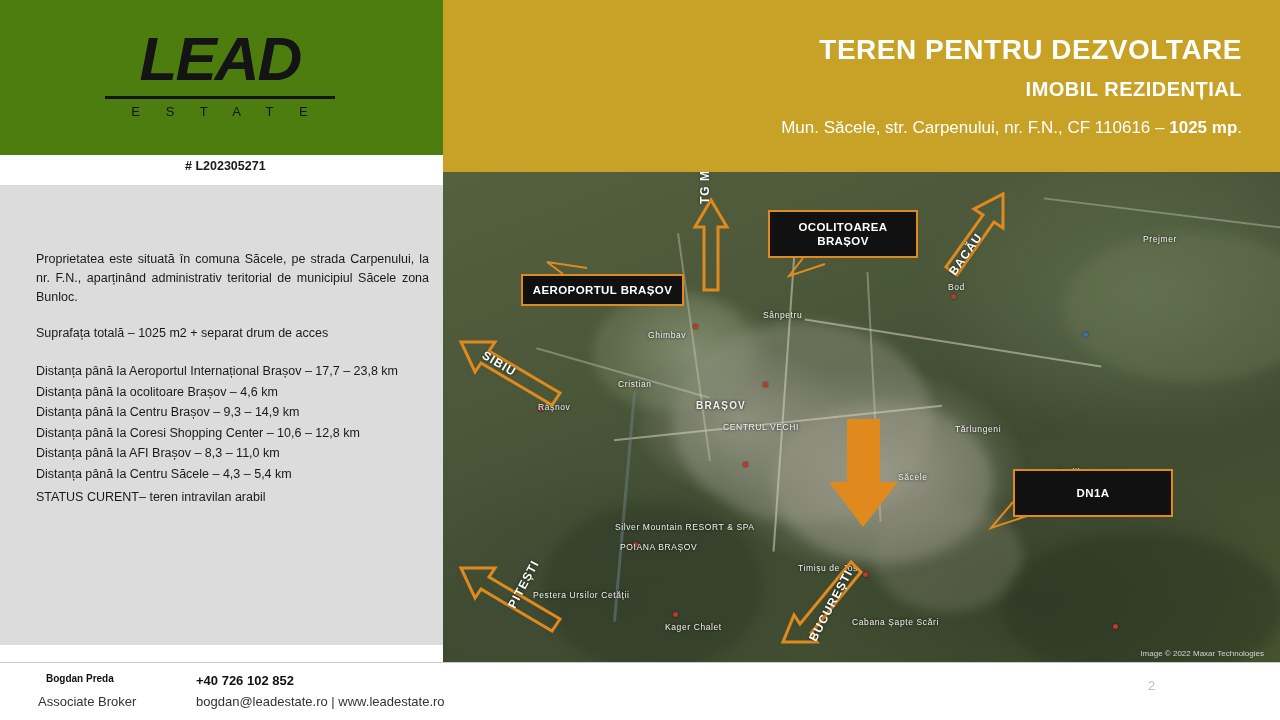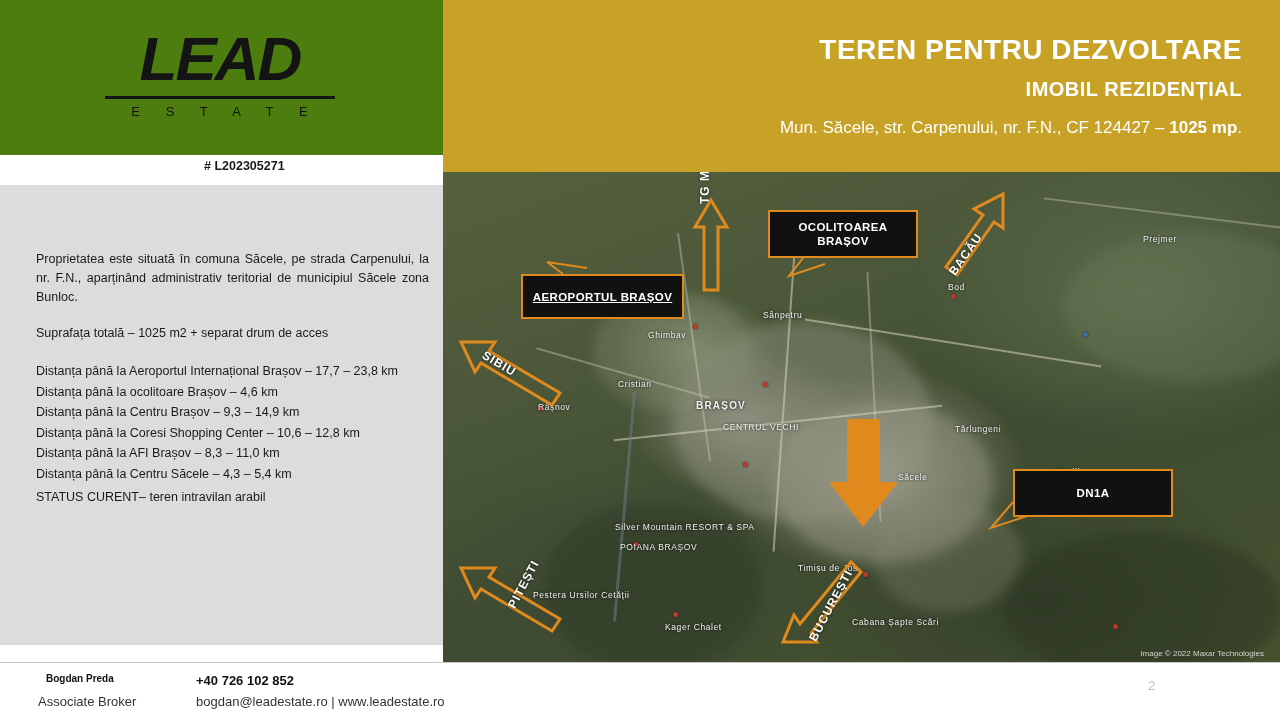--- a/index.html
+++ b/index.html
@@ -58,21 +58,21 @@
   }
   .header-gold .h3 b{font-weight:bold;}
 
   
   .ref-strip{
     position:absolute;left:0;top:155px;width:443px;height:30px;
     background:#ffffff;
   }
   .ref-code{
     position:absolute;left:185px;top:159px;
-    font-size:12.5px;font-weight:bold;color:#1a1a1a;margin-left:19px;
+    font-size:12.5px;font-weight:bold;color:#1a1a1a;
   }
 
   
   .left-body{
     position:absolute;left:0;top:185px;width:443px;height:460px;
     background:#dcdcdc;
   }
   .prezentare{
     position:absolute;left:36px;top:203px;
     font-size:25px;color:#1a1a1a;letter-spacing:.5px;font-weight:normal;
@@ -126,21 +126,21 @@
   .poi.blue{background:#3d6fb5;}
 
   
   .callout{
     position:absolute;background:#111111;border:2px solid #e08a1e;
     color:#ffffff;font-size:11.5px;font-weight:bold;letter-spacing:.4px;
     display:flex;align-items:center;justify-content:center;text-align:center;
     line-height:14px;padding:4px 6px;box-sizing:border-box;
   }
   .c-ocolitoarea{left:325px;top:38px;width:150px;height:48px;}
-  .c-aeroport{left:78px;top:102px;width:163px;height:45px;text-decoration:underline;}
+  .c-aeroport{left:78px;top:102px;width:163px;height:32px;}
   .c-dn1a{left:570px;top:297px;width:160px;height:48px;}
   .arrow-label{
     position:absolute;color:#ffffff;font-size:12px;font-weight:bold;
     letter-spacing:1px;white-space:nowrap;text-shadow:0 0 3px rgba(0,0,0,.7);
   }
 
   
   .footer{
     position:absolute;left:0;top:662px;width:1280px;height:58px;background:#ffffff;
   }
@@ -162,21 +162,21 @@
     <div class="logo-wrap">
       <span class="logo-lead">LEAD</span>
       <div class="logo-underline"></div>
       <span class="logo-estate">E  S  T  A  T  E</span>
     </div>
   </div>
 
   <div class="header-gold">
     <div class="h1">TEREN PENTRU DEZVOLTARE</div>
     <div class="h2">IMOBIL REZIDENȚIAL</div>
-    <div class="h3"><span>Mun. Săcele, str. Carpenului, nr. F.N.,  CF 124427 – </span><b>1025 mp</b><span>.</span></div>
+    <div class="h3"><span>Mun. Săcele, str. Carpenului, nr. F.N.,  CF 110616 – </span><b>1025 mp</b><span>.</span></div>
   </div>
 
   <div class="ref-strip"></div>
   <div class="ref-code"># L202305271</div>
 
   <div class="left-body"></div>
   <div class="para p1">Proprietatea este situată în comuna Săcele, pe strada Carpenului, la nr. F.N., aparținând administrativ teritorial de municipiul Săcele zona Bunloc.</div>
   <div class="para p2">Suprafața totală –  1025 m2 + separat drum de acces</div>
   <div class="para p3">
     <div>Distanța până la Aeroportul Internațional  Brașov – 17,7 – 23,8 km</div>

